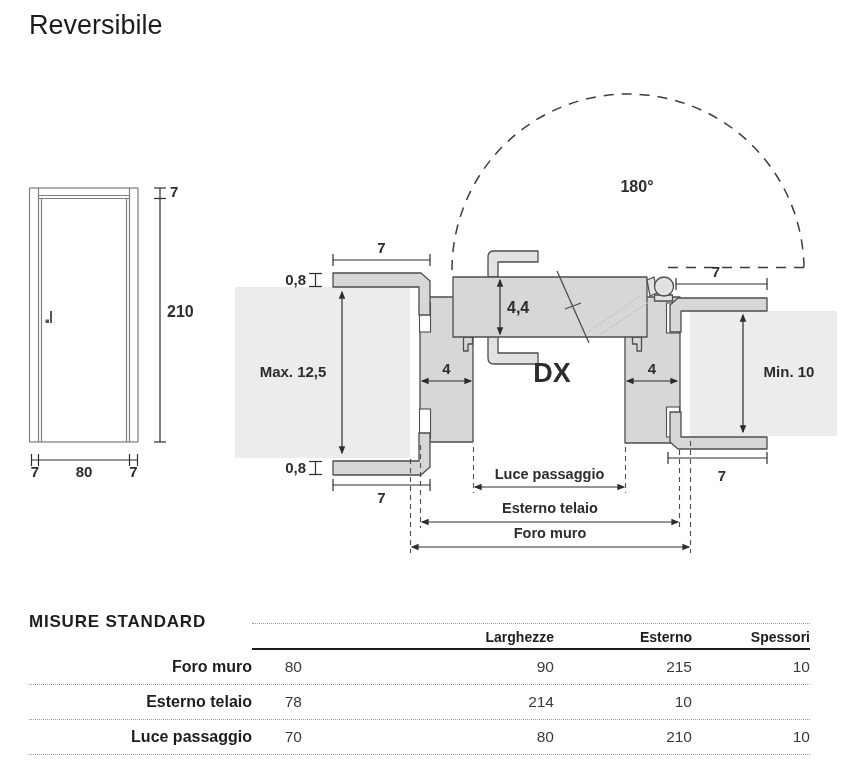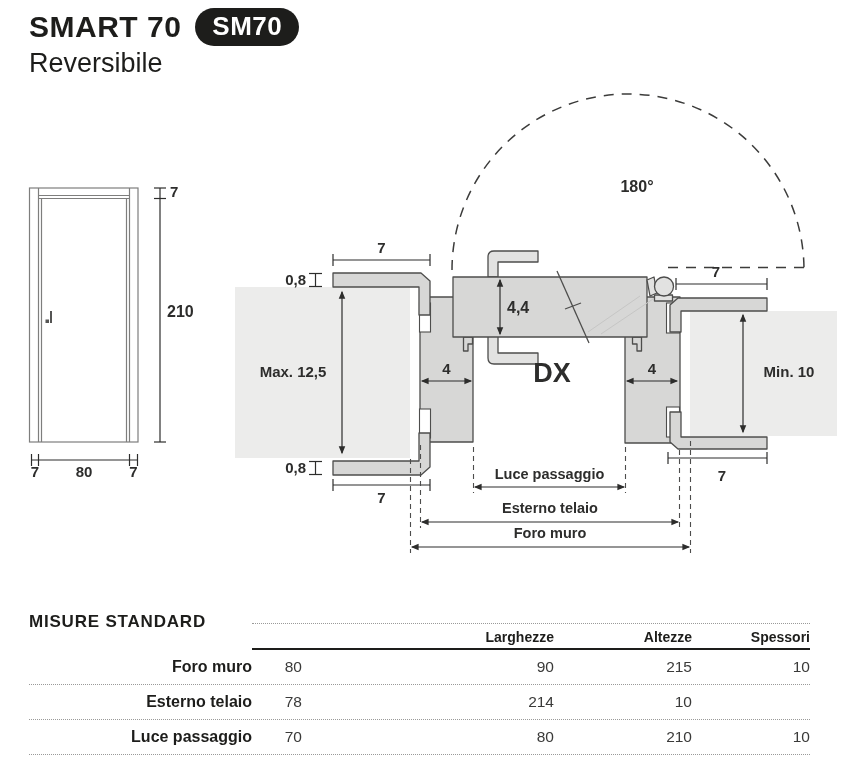--- a/index.html
+++ b/index.html
@@ -39,24 +39,20 @@
        height:34px;border-bottom:1.5px dotted #9a9a99;}
   .row .lbl{font-size:16px;font-weight:bold;color:#1d1d1b;}
   .row .val{font-size:15.5px;color:#3a3a39;}
 </style>
 </head>
 <body>
 
 <div class="page">
 
   <header class="hdr">
-    <div class="hdr-row">
-      <h1>SMART 70</h1>
-      <span class="badge">SM70</span>
-    </div>
     <h2>Reversibile</h2>
   </header>
 
   <svg class="draw" viewBox="0 0 859 585">
     <defs>
       <marker id="ah" viewBox="0 0 10 10" refX="8.5" refY="5" markerWidth="8" markerHeight="6.5" orient="auto-start-reverse">
           <path d="M0,0.8 L10,5 L0,9.2 Z" fill="#2d2d2c"></path>
         </marker>
     </defs>
 
@@ -209,21 +205,21 @@
       <text class="t s14 mid" x="550" y="538">Foro muro</text>
     </g>
   </svg>
 
   <section class="tbl">
     <div class="tbl-title">MISURE STANDARD</div>
     <i class="toprule"></i>
     <div class="tbl-head">
       <span></span>
       <span class="h">Larghezze</span>
-      <span class="h">Altezze</span>
+      <span class="h">Esterno</span>
       <span class="h">Spessori</span>
     </div>
     <i class="blackrule"></i>
     <div class="rows">
       <div class="row">
         <span class="lbl">Foro muro</span>
         <span class="val">80</span>
         <span class="val">90</span>
         <span class="val">215</span>
         <span class="val">10</span>

